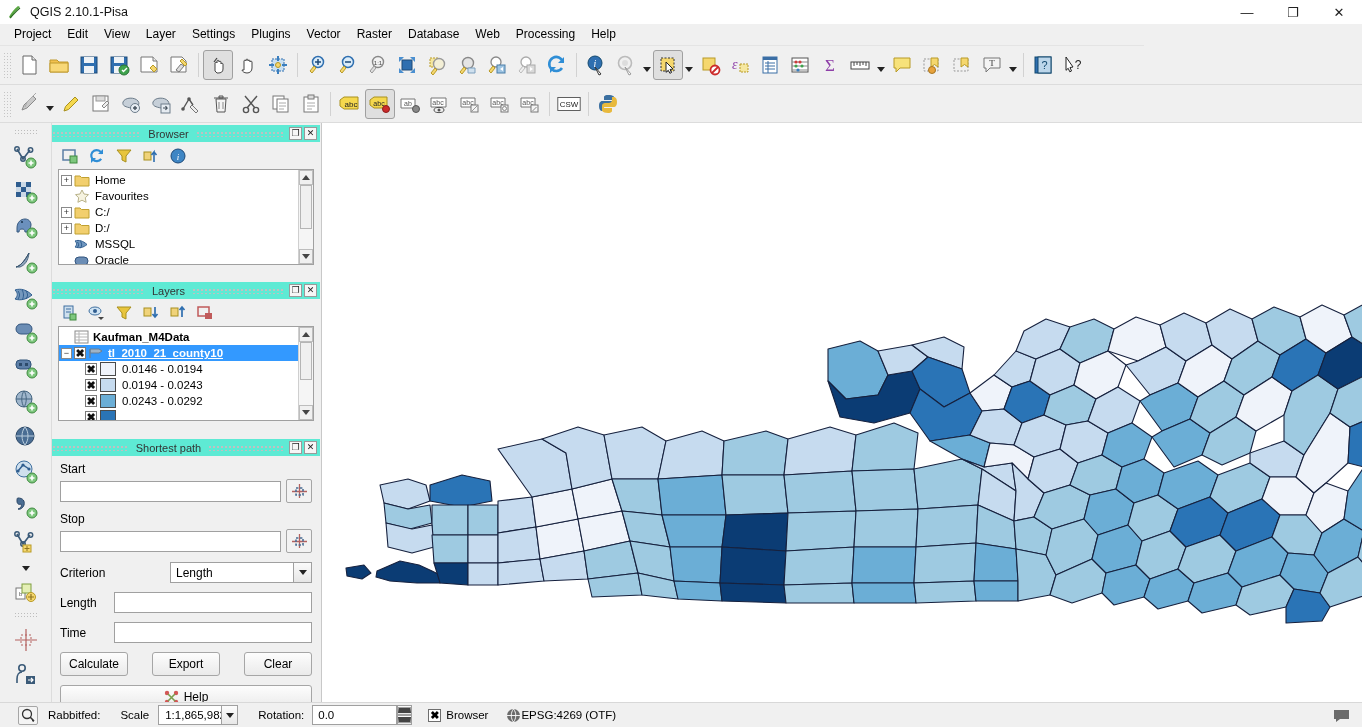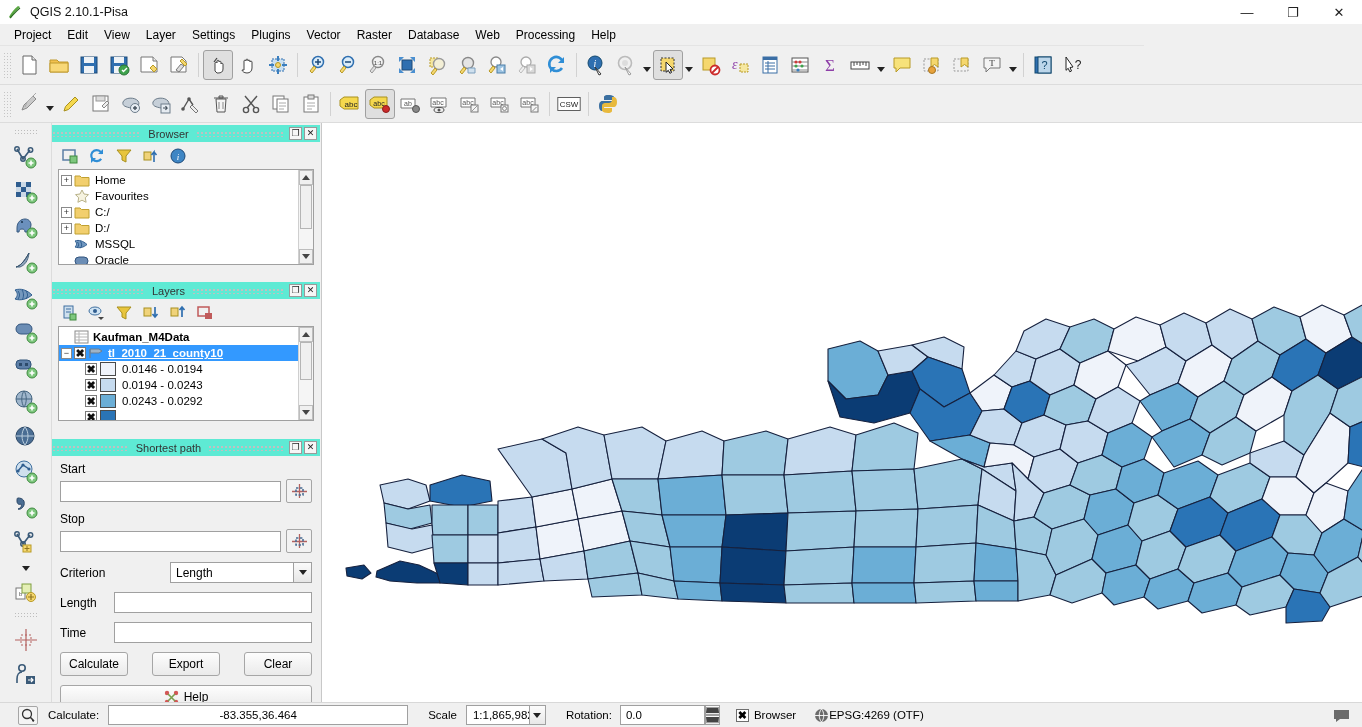--- a/index.html
+++ b/index.html
@@ -23,21 +23,21 @@
   .title-text { font-size: 12.5px; color: #111; }
   .win-btns { margin-left: auto; display: flex; height: 24px; }
   .win-btn {
     width: 46px; height: 24px; display: flex; align-items: center; justify-content: center;
     font-size: 13px; color: #222; background: transparent;
   }
 
   
   .menubar {
     position: absolute; top: 24px; left: 0; width: 1144px; height: 22px;
-    background: #f0f0f0; display: flex; align-items: center; padding-left: 6px;
+    background: #f0f0f0; display: flex; padding-left: 6px;
     border-bottom: 1px solid #e4e4e4;
   }
   .menu-item {
     padding: 3px 8px; font-size: 12px; color: #000; white-space: nowrap;
   }
 
   
   .toolbar {
     position: absolute; left: 0; width: 1362px;
     background: #f0f0f0; display: flex; align-items: center;
@@ -1306,24 +1306,21 @@
   <div class="statusbar">
 
     <div class="sb-icon-btn" style="margin-left:18px;">
       <svg width="15" height="15" viewBox="0 0 15 15">
           <circle cx="6" cy="6" r="4.5" fill="none" stroke="#333" stroke-width="1.3"></circle>
           <path d="M9 9l4 4" stroke="#333" stroke-width="1.6"></path>
           <path d="M11 11c1 1 2 1 2 2s-1 1-2 0z" fill="#333"></path>
         </svg>
     </div>
 
-    <span style="margin-left:10px;">Calculate:</span>
-    <div class="sb-field" style="width:300px;margin-left:9px;">
-      <span>-83.355,36.464</span>
-    </div>
+    <span style="margin-left:10px;">Rabbitfed:</span>
 
     <span style="margin-left:20px;">Scale</span>
     <div class="sb-combo" style="width:80px;margin-left:9px;">
       <span class="v">1:1,865,982</span>
       <span class="ar">
           <i></i>
         </span>
     </div>
 
     <span style="margin-left:20px;">Rotation:</span>

